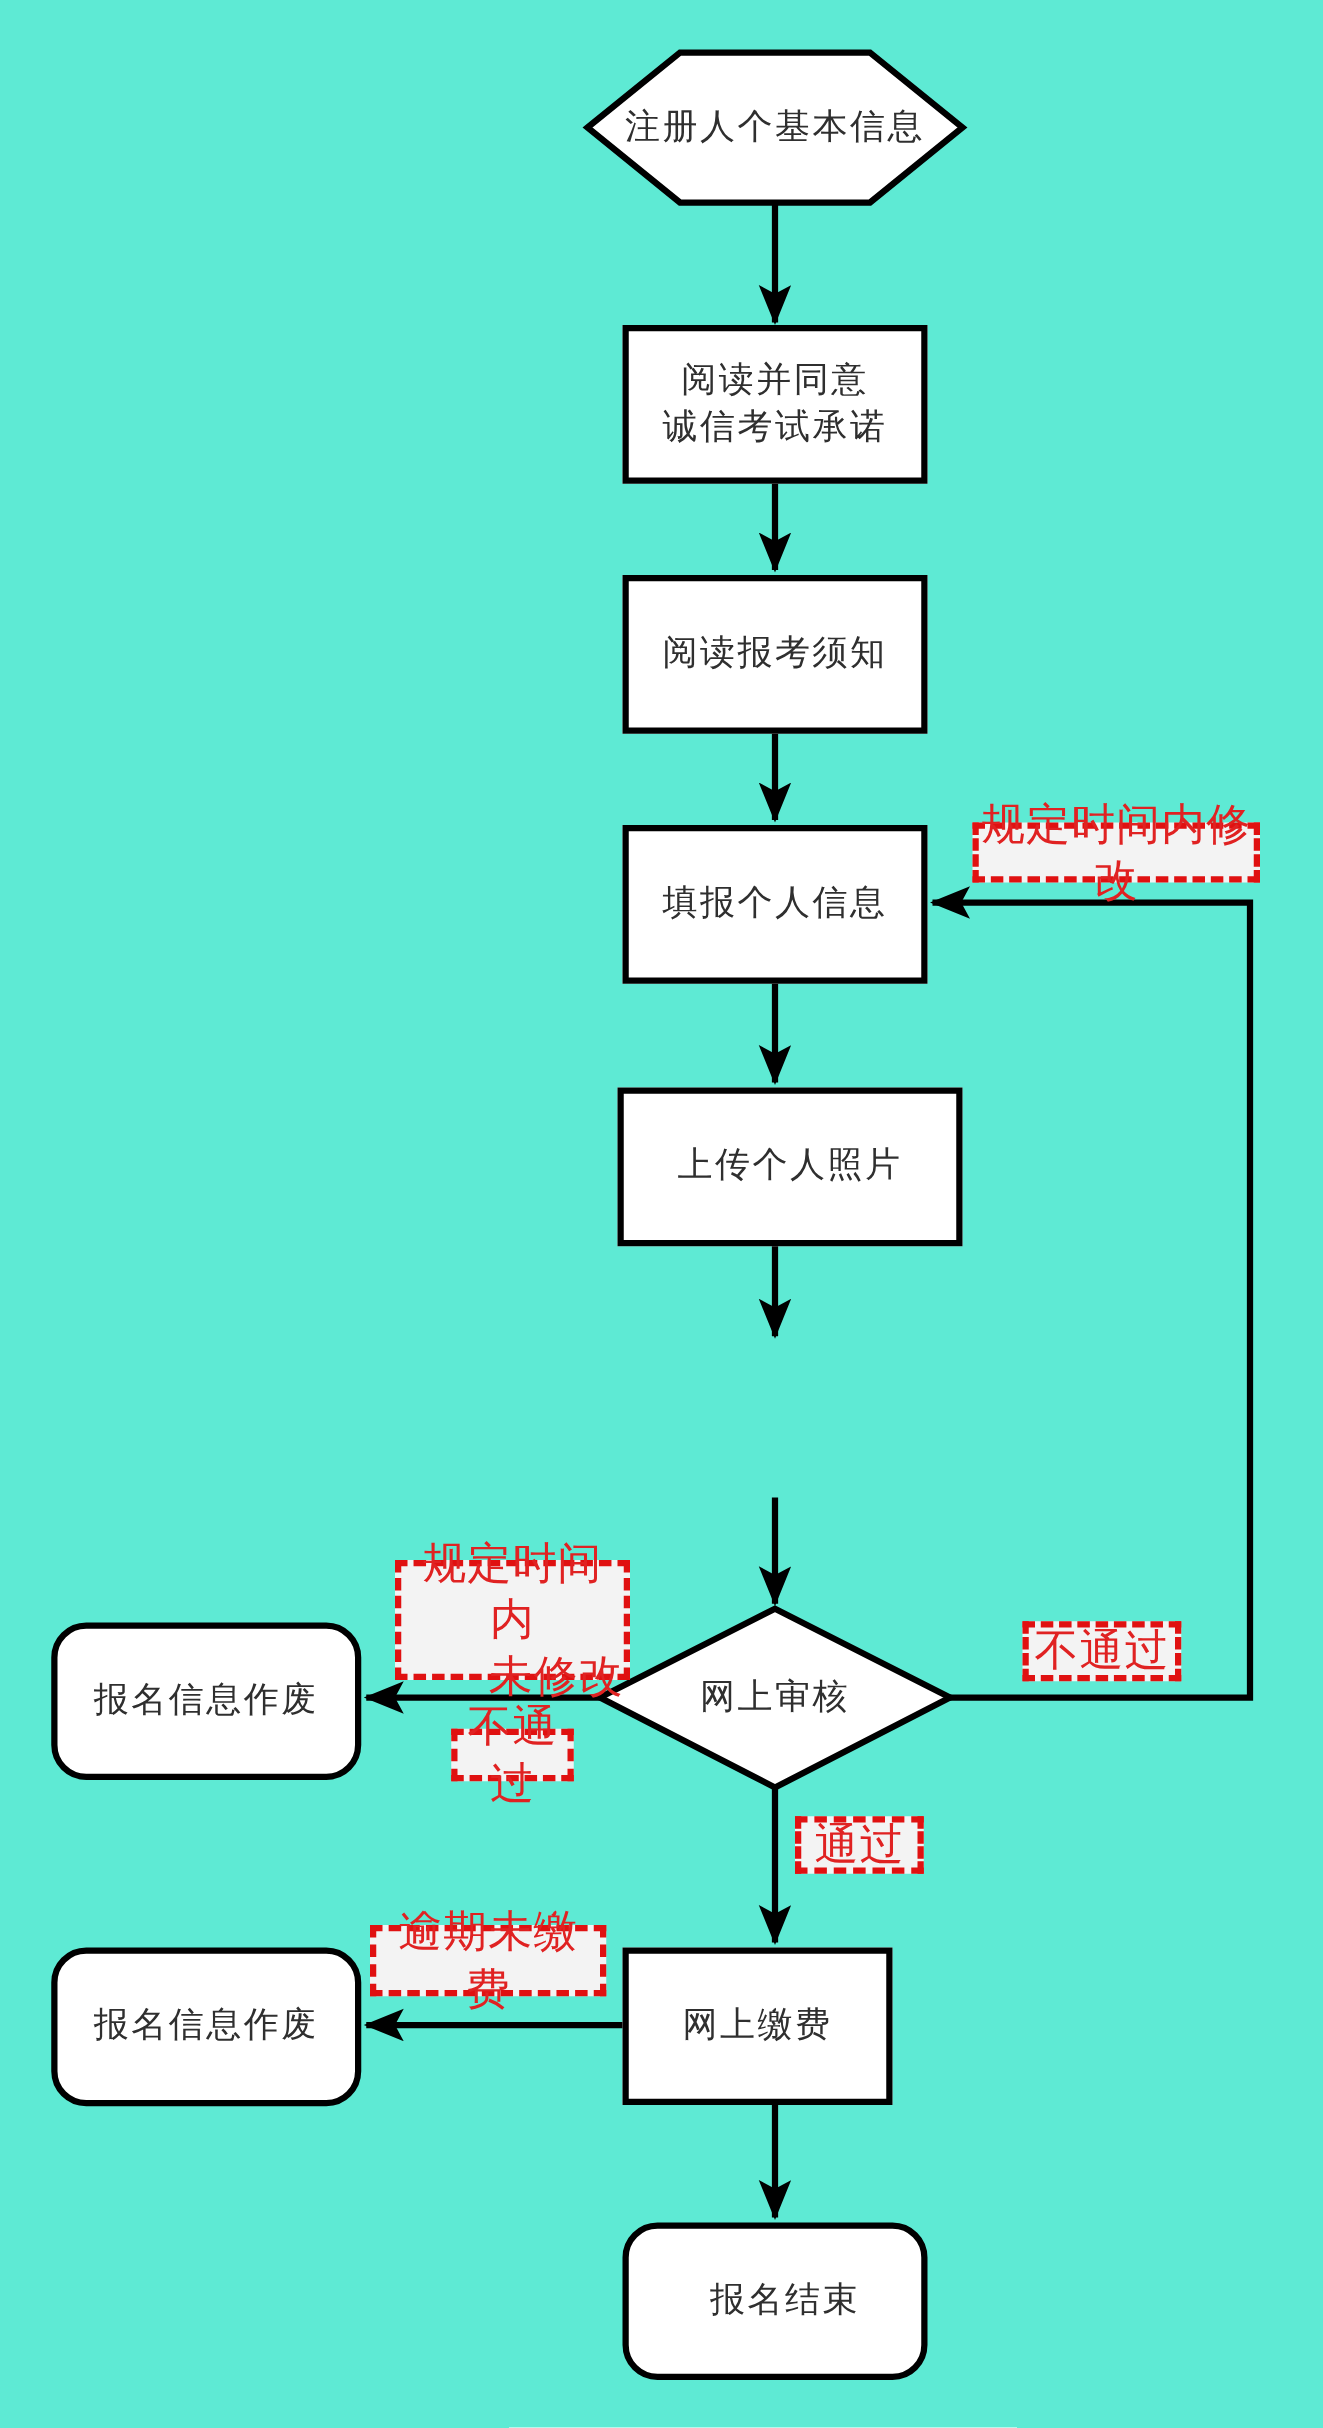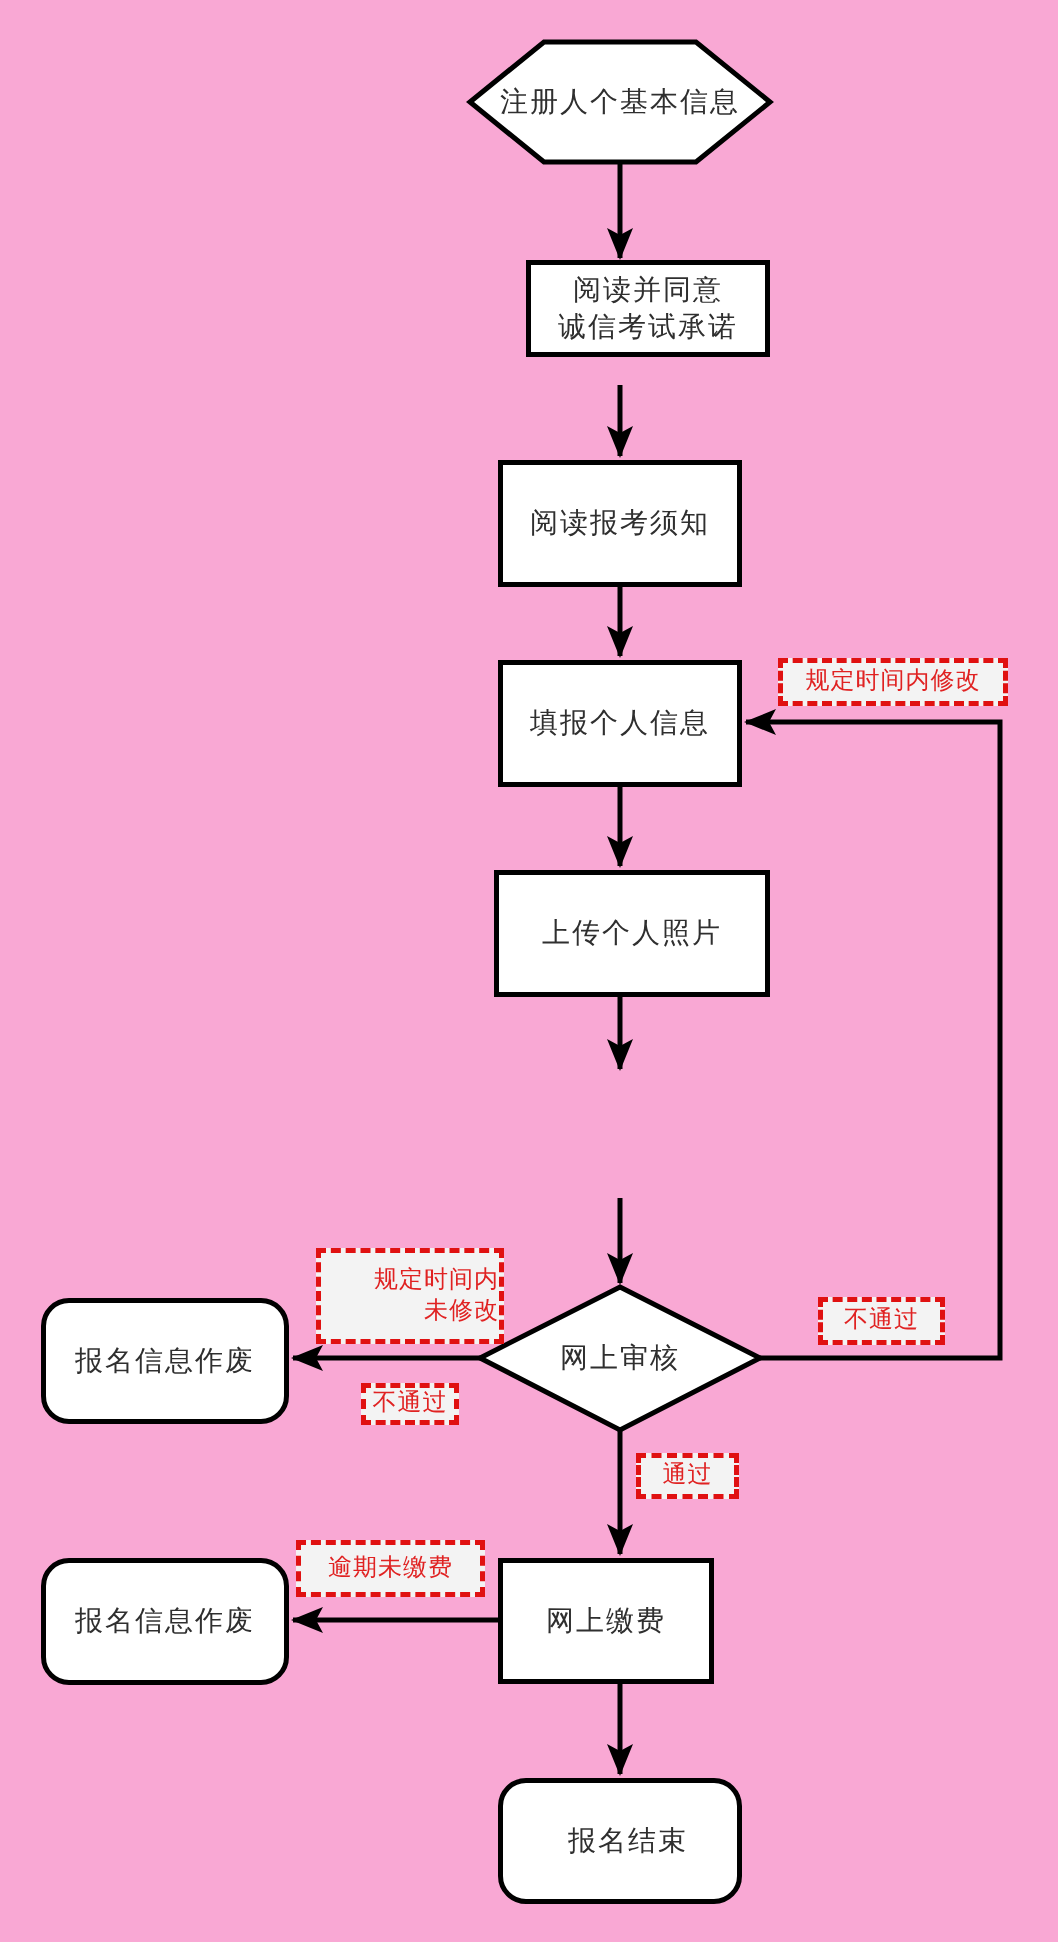--- a/index.html
+++ b/index.html
@@ -1,19 +1,19 @@
 <!DOCTYPE html>
 <html><head>
 <meta charset="utf-8">
 <style>
   html,body{margin:0;padding:0;background:#ffffff;}
   #canvas{
     position:relative;
     width:1058px;height:1942px;
-    background:#f9a8d4;
+    background:#5eead4;
     font-family:"Liberation Serif","DejaVu Serif",serif;
     color:#2f2f2f;
     overflow:hidden;
   }
   #wires{position:absolute;left:0;top:0;width:1058px;height:1942px;}
   .rect-node{
     position:absolute;
     box-sizing:border-box;
     border:5px solid #000;
     background:#fff;
@@ -27,23 +27,22 @@
     display:flex;flex-direction:column;align-items:center;justify-content:center;
     font-size:28px;letter-spacing:2px;line-height:1.3;text-align:center;
   }
   .red-label{
     position:absolute;
     box-sizing:border-box;
     border:5px dashed #e01111;
     background:#f3f3f3;
     color:#e02222;
     display:flex;flex-direction:column;align-items:center;justify-content:center;
-    font-size:24px;letter-spacing:1px;line-height:1.3;text-align:center;
+    font-size:35px;letter-spacing:1px;line-height:1.3;text-align:center;
     z-index:3;
-    font-family:Liberation Mono, monospace;
   }
 </style>
 </head>
 <body>
 
 <div id="canvas">
 
   <svg id="wires" viewBox="0 0 1058 1942" xmlns="http://www.w3.org/2000/svg">
     <defs>
       <marker id="arrow" markerUnits="userSpaceOnUse" markerWidth="40" markerHeight="30" refX="30" refY="13" orient="auto">
@@ -66,21 +65,21 @@
     <line x1="480" y1="1358" x2="293" y2="1358" stroke="#000" stroke-width="5" marker-end="url(#arrow)"></line>
     <line x1="500" y1="1620" x2="293" y2="1620" stroke="#000" stroke-width="5" marker-end="url(#arrow)"></line>
 
     <polyline points="760,1358 1000,1358 1000,722 746,722" fill="none" stroke="#000" stroke-width="5" stroke-linejoin="miter" marker-end="url(#arrow)"></polyline>
   </svg>
 
   <div class="shape-text" style="left:470px;top:42px;width:300px;height:120px;">
     <span>注册人个基本信息</span>
   </div>
 
-  <div class="rect-node" style="left:498px;top:260px;width:244px;height:97px;margin-left:28px;">
+  <div class="rect-node" style="left:498px;top:260px;width:244px;height:127px;">
     <span>阅读并同意</span>
     <span>诚信考试承诺</span>
   </div>
 
   <div class="rect-node" style="left:498px;top:460px;width:244px;height:127px;">
     <span>阅读报考须知</span>
   </div>
 
   <div class="rect-node" style="left:498px;top:660px;width:244px;height:127px;">
     <span>填报个人信息</span>

